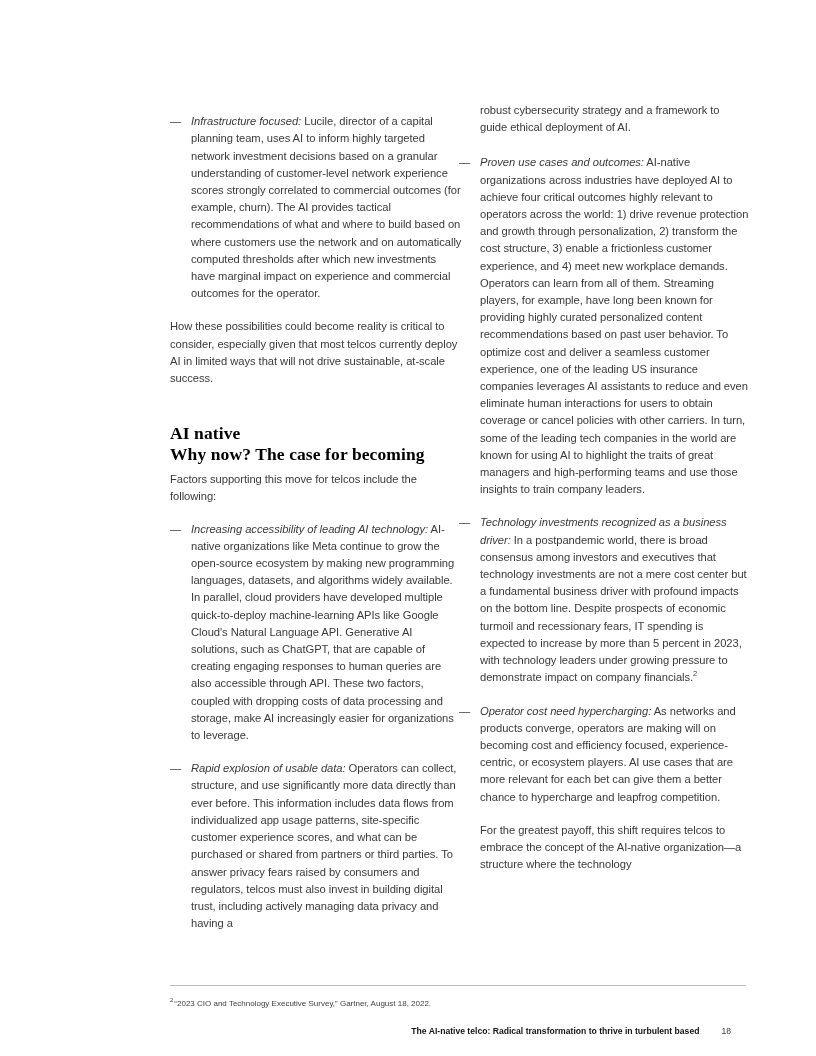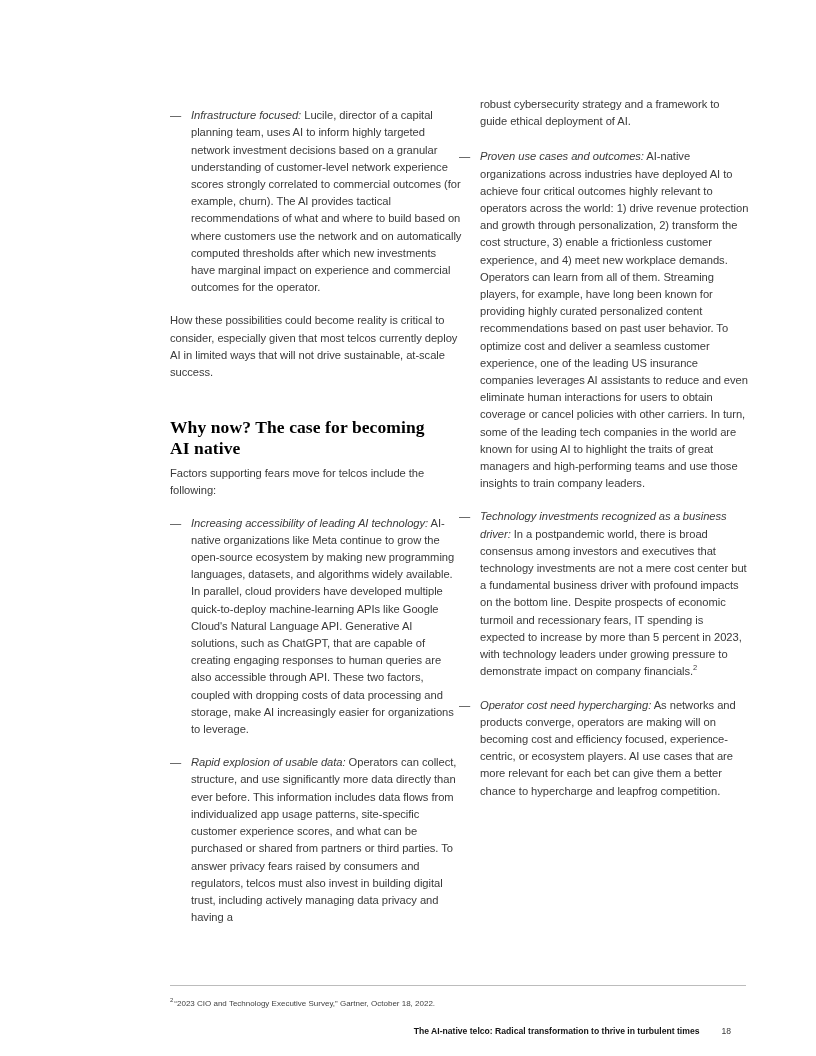--- a/index.html
+++ b/index.html
@@ -8,21 +8,21 @@
     width: 816px;
     height: 1056px;
     background: #ffffff;
     position: relative;
     font-family: "Liberation Sans", sans-serif;
     color: #3a3a3a;
     overflow: hidden;
   }
   .col {
     position: absolute;
-    top: 96px;
+    top: 102px;
     font-size: 11.2px;
     line-height: 17.2px;
     letter-spacing: -0.05px;
   }
   .col-left  { left: 170px; width: 292px; }
   .col-right { left: 459px; width: 290px; }
   .bullet {
     position: relative;
     padding-left: 21px;
     margin: 0 0 16px 0;
@@ -93,25 +93,25 @@
 <div class="col col-left">
 
   <div class="bullet">
     <span class="dash">—</span>
     <p><span class="lead">Infrastructure focused:</span><span> Lucile, director of a capital planning team, uses AI to inform highly targeted network investment decisions based on a granular understanding of customer-level network experience scores strongly correlated to commercial outcomes (for example, churn). The AI provides tactical recommendations of what and where to build based on where customers use the network and on automatically computed thresholds after which new investments have marginal impact on experience and commercial outcomes for the operator.</span></p>
   </div>
 
   <p class="para">How these possibilities could become reality is critical to consider, especially given that most telcos currently deploy AI in limited ways that will not drive sustainable, at-scale success.</p>
 
   <h2 class="section-heading">
+    <span style="display:block">AI native</span>
     <span style="display:block">Why now? The case for becoming</span>
-    <span style="display:block">AI native</span>
   </h2>
 
-  <p class="para">Factors supporting fears move for telcos include the following:</p>
+  <p class="para">Factors supporting this move for telcos include the following:</p>
 
   <div class="bullet">
     <span class="dash">—</span>
     <p><span class="lead">Increasing accessibility of leading AI technology:</span><span> AI-native organizations like Meta continue to grow the open-source ecosystem by making new programming languages, datasets, and algorithms widely available. In parallel, cloud providers have developed multiple quick-to-deploy machine-learning APIs like Google Cloud's Natural Language API. Generative AI solutions, such as ChatGPT, that are capable of creating engaging responses to human queries are also accessible through API. These two factors, coupled with dropping costs of data processing and storage, make AI increasingly easier for organizations to leverage.</span></p>
   </div>
 
   <div class="bullet">
     <span class="dash">—</span>
     <p><span class="lead">Rapid explosion of usable data:</span><span> Operators can collect, structure, and use significantly more data directly than ever before. This information includes data flows from individualized app usage patterns, site-specific customer experience scores, and what can be purchased or shared from partners or third parties. To answer privacy fears raised by consumers and regulators, telcos must also invest in building digital trust, including actively managing data privacy and having a</span></p>
   </div>
@@ -130,23 +130,24 @@
   <div class="bullet">
     <span class="dash">—</span>
     <p><span class="lead">Technology investments recognized as a business driver:</span><span> In a postpandemic world, there is broad consensus among investors and executives that technology investments are not a mere cost center but a fundamental business driver with profound impacts on the bottom line. Despite prospects of economic turmoil and recessionary fears, IT spending is expected to increase by more than 5 percent in 2023, with technology leaders under growing pressure to demonstrate impact on company financials.</span><sup class="fn-ref">2</sup></p>
   </div>
 
   <div class="bullet">
     <span class="dash">—</span>
     <p><span class="lead">Operator cost need hypercharging:</span><span> As networks and products converge, operators are making will on becoming cost and efficiency focused, experience-centric, or ecosystem players. AI use cases that are more relevant for each bet can give them a better chance to hypercharge and leapfrog competition.</span></p>
   </div>
 
+  <p class="cont">For the greatest payoff, this shift requires telcos to embrace the concept of the AI-native organization—a structure where the technology</p>
 
 </div>
 
 <div class="footnote-rule"></div>
 
-<p class="footnote"><sup>2</sup><span>“2023 CIO and Technology Executive Survey,” Gartner, October 18, 2022.</span></p>
+<p class="footnote"><sup>2</sup><span>“2023 CIO and Technology Executive Survey,” Gartner, August 18, 2022.</span></p>
 
 <div class="footer">
-  <span class="footer-title">The AI-native telco: Radical transformation to thrive in turbulent times</span>
+  <span class="footer-title">The AI-native telco: Radical transformation to thrive in turbulent based</span>
   <span class="footer-page">18</span>
 </div>
 
 </body></html>

